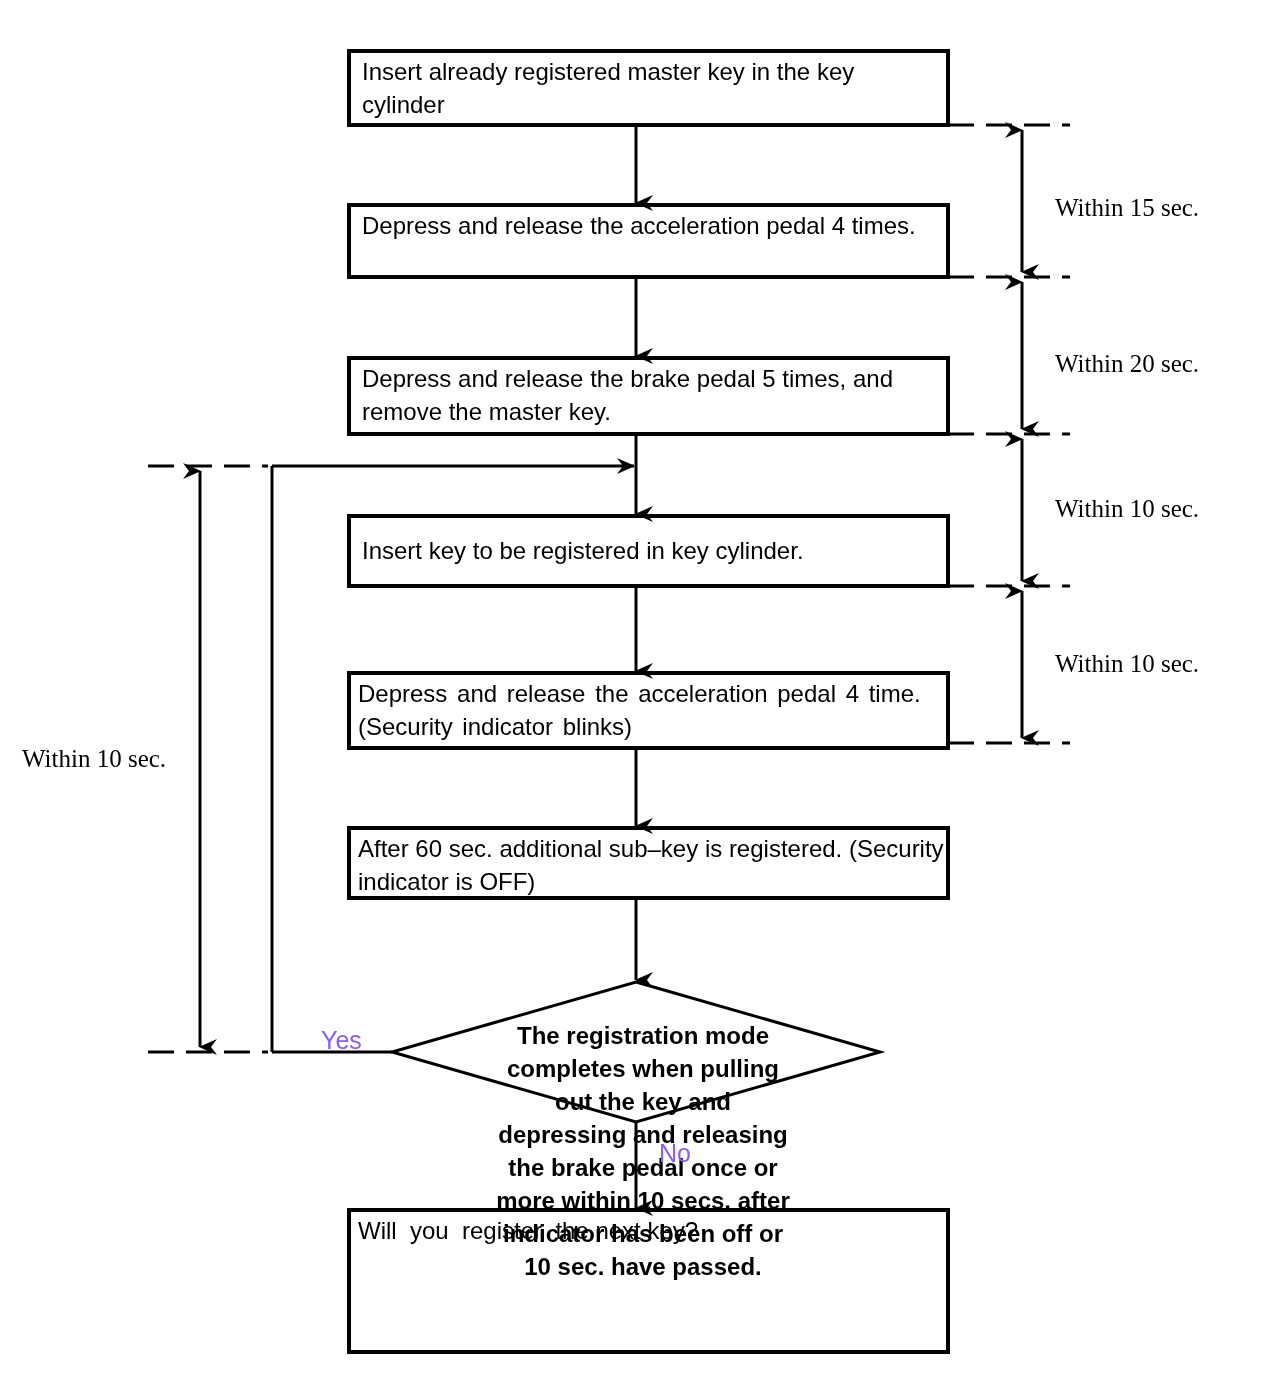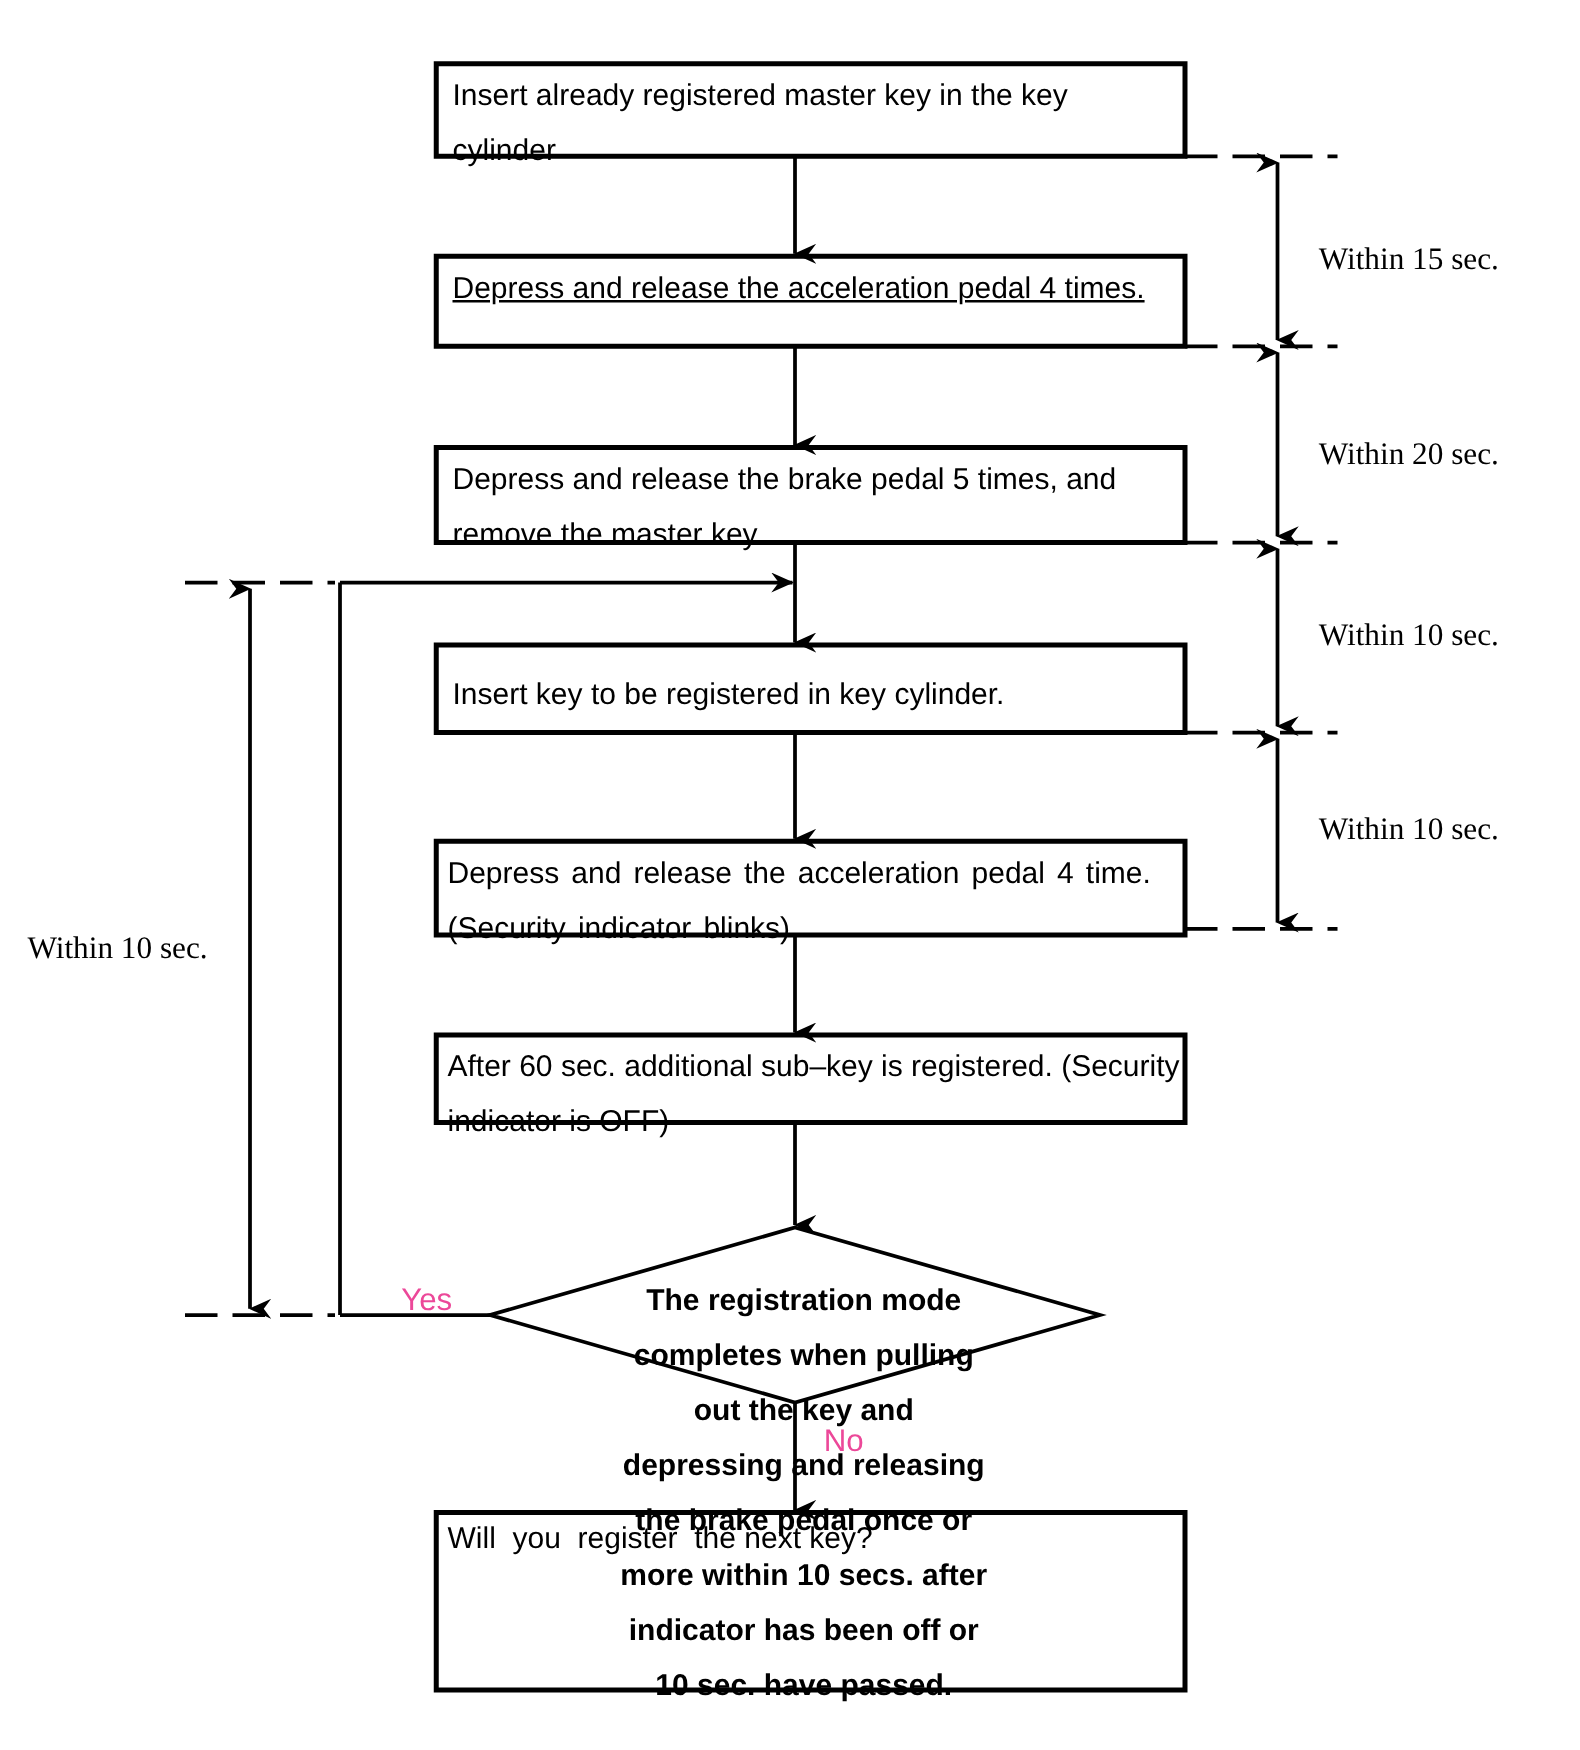--- a/index.html
+++ b/index.html
@@ -22,38 +22,38 @@
     position: absolute;
     left: 0;
     top: 0;
     width: 1264px;
     height: 1400px;
   }
   .node-text {
     position: absolute;
     font-family: "Liberation Sans", sans-serif;
     font-size: 24px;
-    line-height: 44px;
+    line-height: 33px;
     color: #000000;
     letter-spacing: 0px;
     white-space: pre-wrap;
   }
   .box-text {
     text-align: left;
   }
   .diamond-text {
     text-align: center;
     font-weight: bold;
   }
   .edge-label {
     position: absolute;
     font-family: "Liberation Sans", sans-serif;
     font-size: 25px;
     line-height: 28px;
-    color: #ec4899;
+    color: #8b5cf6;
     white-space: nowrap;
   }
   .timing-label {
     position: absolute;
     font-family: Liberation Serif, serif;
     font-size: 25px;
     line-height: 28px;
     color: #000000;
     white-space: nowrap;
   }
@@ -112,21 +112,21 @@
     <line x1="1022" y1="439" x2="1022" y2="581" stroke="#000000" stroke-width="3" marker-start="url(#tickUp)" marker-end="url(#tickDown)"></line>
     <line x1="1022" y1="591" x2="1022" y2="738" stroke="#000000" stroke-width="3" marker-start="url(#tickUp)" marker-end="url(#tickDown)"></line>
 
     <line x1="148" y1="466" x2="268" y2="466" stroke="#000000" stroke-width="3" stroke-dasharray="26 12"></line>
     <line x1="148" y1="1052" x2="268" y2="1052" stroke="#000000" stroke-width="3" stroke-dasharray="26 12"></line>
     <line x1="200" y1="471" x2="200" y2="1047" stroke="#000000" stroke-width="3" marker-start="url(#tickUp)" marker-end="url(#tickDown)"></line>
   </svg>
 
   <div class="node-text box-text" style="left:362px; top:55px; width:578px;">Insert already registered master key in the key cylinder</div>
 
-  <div class="node-text box-text" style="left:362px; top:209px; width:578px;text-decoration:underline;">Depress and release the acceleration pedal 4 times.</div>
+  <div class="node-text box-text" style="left:362px; top:209px; width:578px;">Depress and release the acceleration pedal 4 times.</div>
 
   <div class="node-text box-text" style="left:362px; top:362px; width:578px;">Depress and release the brake pedal 5 times, and remove the master key.</div>
 
   <div class="node-text box-text" style="left:362px; top:534px; width:578px;">Insert key to be registered in key cylinder.</div>
 
   <div class="node-text box-text" style="left:358px; top:677px; width:586px; word-spacing:3px;">Depress and release the acceleration pedal 4 time. (Security indicator blinks)</div>
 
   <div class="node-text box-text" style="left:358px; top:832px; width:586px;">After 60 sec. additional sub–key is registered. (Security indicator is OFF)</div>
 
   <div class="node-text box-text" style="left:358px; top:1214px; width:588px; line-height:34px;">Will  you  register  the next key?</div>

